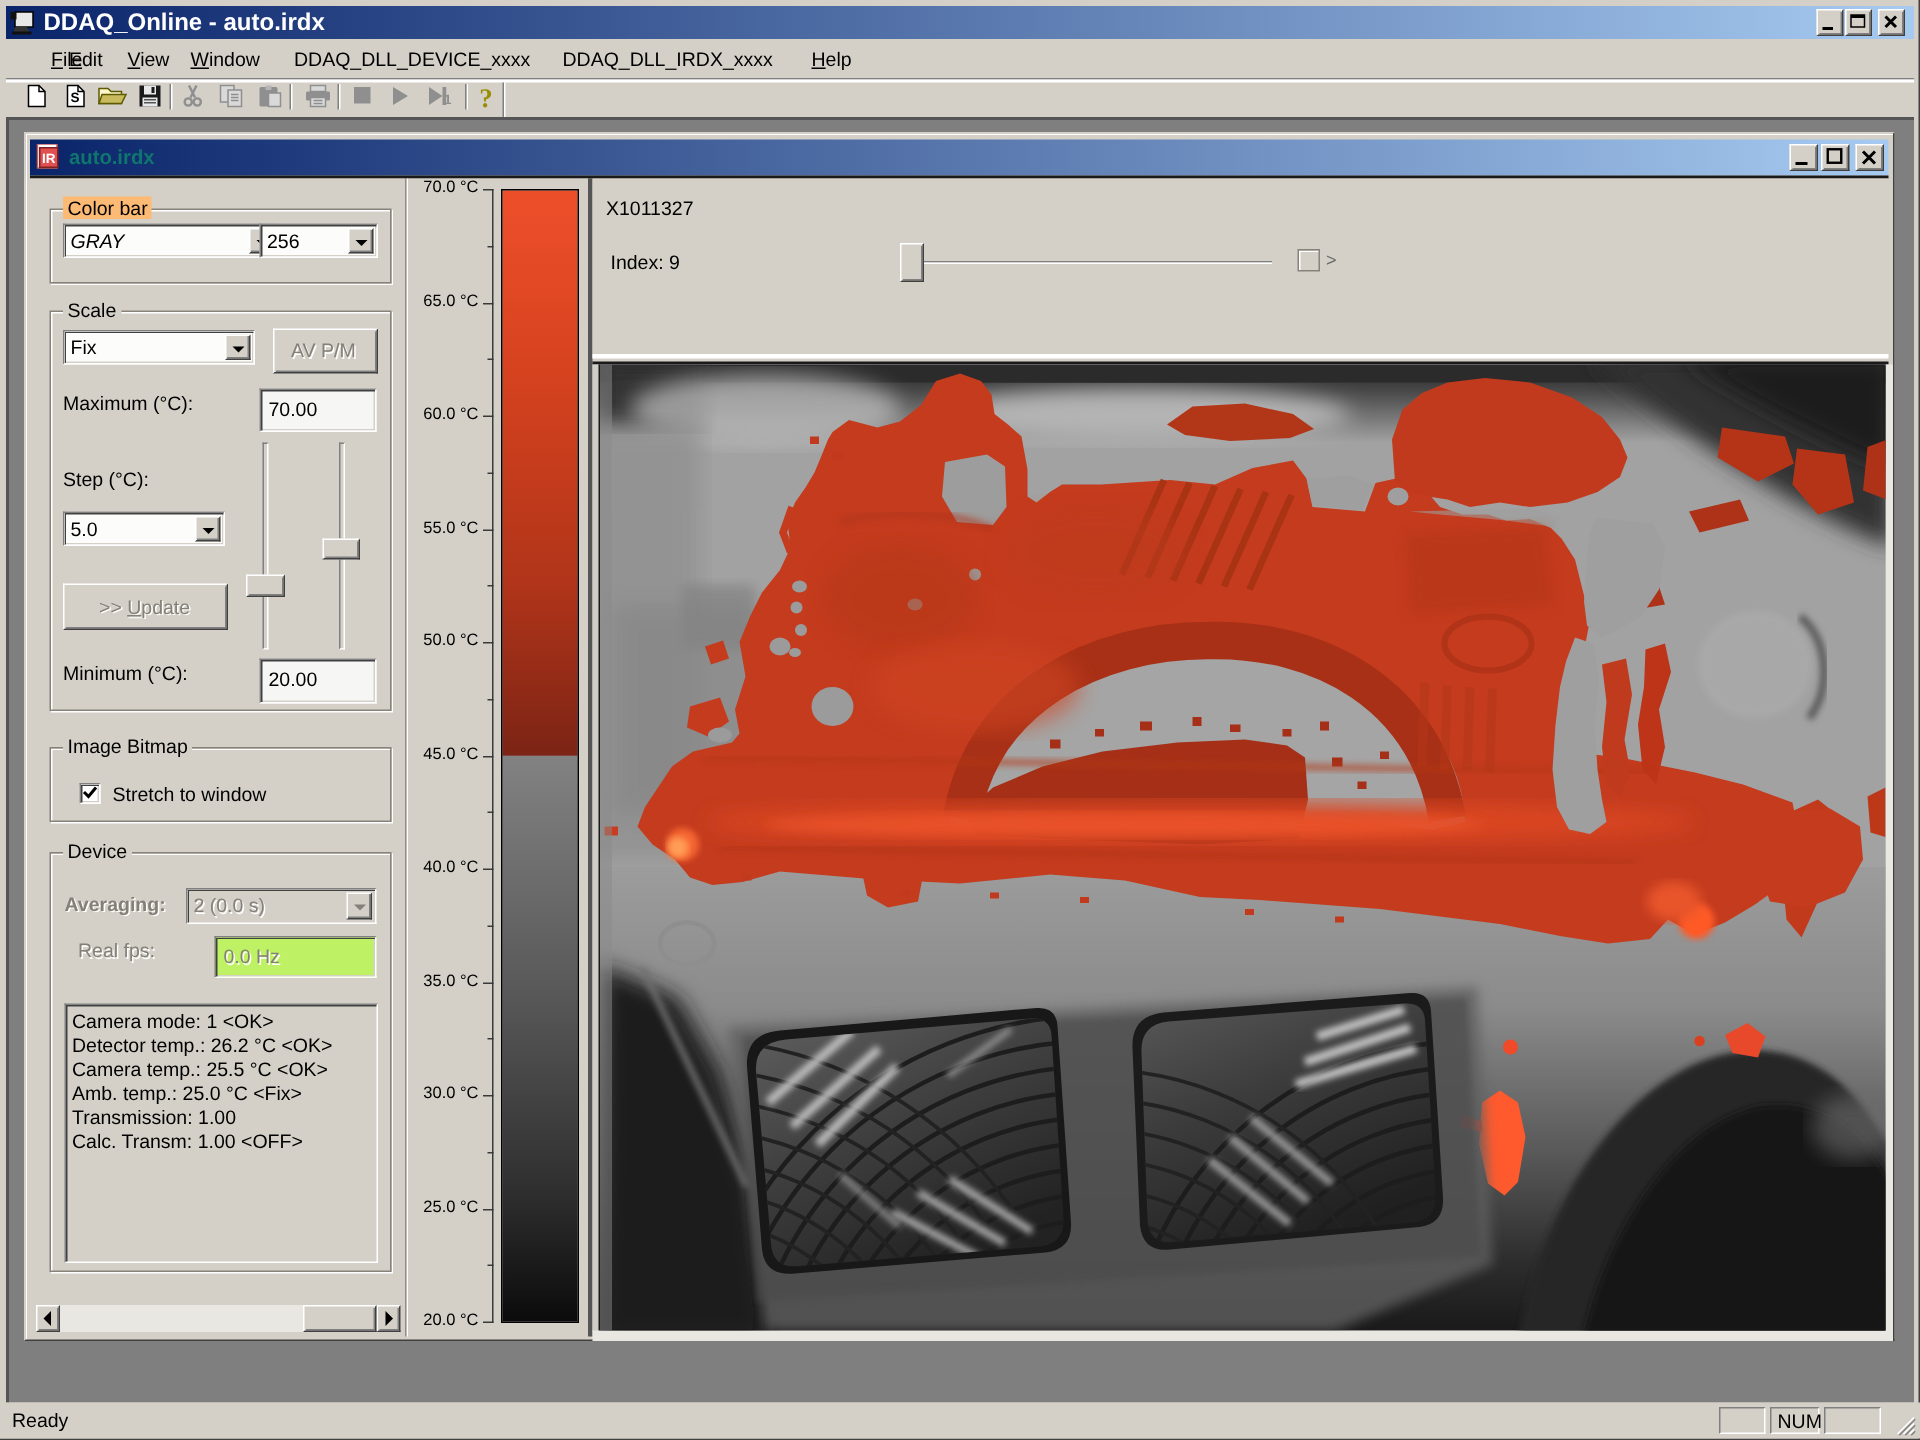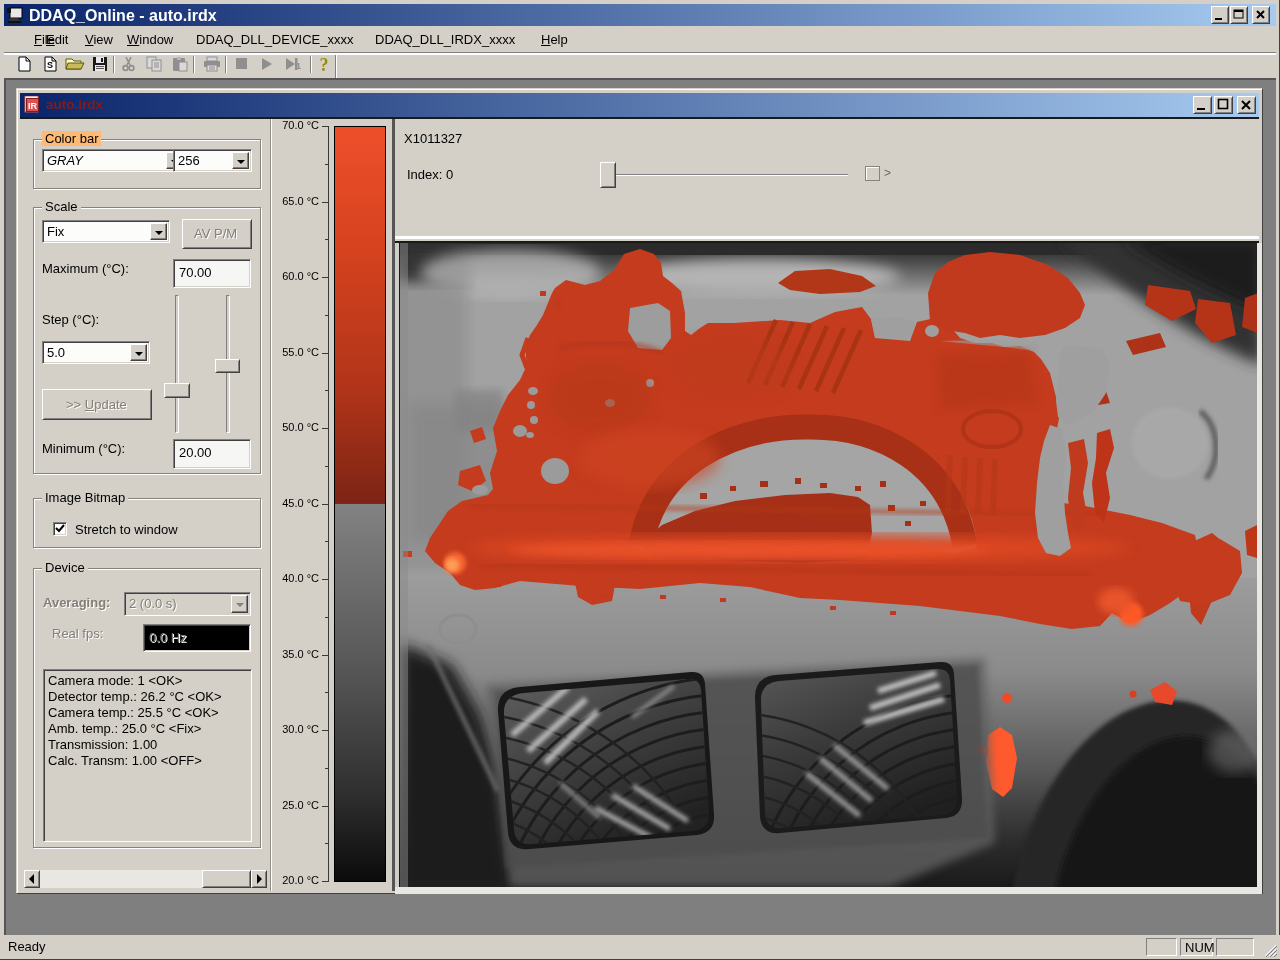--- a/index.html
+++ b/index.html
@@ -122,21 +122,21 @@
 <div class="abs" style="left:4px;top:78px;width:1272px;height:857px;background:#7f7f7f;border-top:2px solid #555;border-left:2px solid #555;"></div>
 
 <div class="abs" style="left:16px;top:88px;width:1247px;height:806px;background:#d4d0c8;border:1px solid;border-color:#d4d0c8 #404040 #404040 #d4d0c8;box-shadow:inset 1px 1px 0 #fff;"></div>
 
 <div class="abs" style="left:20px;top:93px;width:1239px;height:24px;background:linear-gradient(to right,#0a246a,#a6caf0);"></div>
 <svg class="abs" style="left:24px;top:96px" width="17" height="18" viewBox="0 0 17 18">
   <rect x="1" y="0" width="13" height="16" fill="#fff" stroke="#c06060"></rect>
   <rect x="2.5" y="2.5" width="12" height="13" fill="#e05050" stroke="#802020"></rect>
   <text x="8.5" y="12.5" font-size="9" font-weight="bold" fill="#fff" text-anchor="middle" font-family="Liberation Sans">IR</text>
 </svg>
-<div class="abs" style="left:46px;top:97px;color:#7f1d1d;font-weight:bold;font-size:13.5px;">auto.irdx</div>
+<div class="abs" style="left:46px;top:97px;color:#0f766e;font-weight:bold;font-size:13.5px;">auto.irdx</div>
 <div class="abs raised" style="left:1193px;top:96px;width:19px;height:18px;"><svg width="17" height="16">
       <rect x="3" y="11" width="8" height="2" fill="#000"></rect>
     </svg></div>
 <div class="abs raised" style="left:1214px;top:96px;width:19px;height:18px;"><svg width="17" height="16">
       <rect x="3.5" y="2.5" width="9" height="9" fill="none" stroke="#000" stroke-width="1.6"></rect>
     </svg></div>
 <div class="abs raised" style="left:1237px;top:96px;width:19px;height:18px;"><svg width="17" height="16">
       <path d="M4 4 L12 12 M12 4 L4 12" stroke="#000" stroke-width="2"></path>
     </svg></div>
 
@@ -196,21 +196,21 @@
 <div class="abs" style="left:75px;top:522px;">Stretch to window</div>
 
 <div class="abs group" style="left:33px;top:568px;width:228px;height:280px;"></div>
 <div class="abs" style="left:42px;top:560px;background:#d4d0c8;padding:0 3px;">Device</div>
 <div class="abs gray" style="left:43px;top:595px;font-weight:bold;">Averaging:</div>
 <div class="abs sunken" style="left:124px;top:592px;width:127px;height:24px;background:#d4d0c8;">
     <span class="ctext gray">2 (0.0 s)</span>
     <span class="combo-arrow dis"></span>
   </div>
 <div class="abs gray" style="left:52px;top:626px;">Real fps:</div>
-<div class="abs sunken" style="left:143px;top:624px;width:108px;height:28px;background:#000000;">
+<div class="abs sunken" style="left:143px;top:624px;width:108px;height:28px;background:#bef264;">
     <span class="gray" style="position:absolute;left:5px;top:5px;">0.0 Hz</span>
   </div>
 <div class="abs sunken" style="left:43px;top:669px;width:209px;height:173px;background:#d4d0c8;">
 <div style="position:absolute;left:4px;top:3px;line-height:16px;white-space:pre;">Camera mode: 1 &lt;OK&gt;
 Detector temp.: 26.2 °C &lt;OK&gt;
 Camera temp.: 25.5 °C &lt;OK&gt;
 Amb. temp.: 25.0 °C &lt;Fix&gt;
 Transmission: 1.00
 Calc. Transm: 1.00 &lt;OFF&gt;</div>
 </div>
@@ -261,21 +261,21 @@
     <div class="abs" style="left: 281px; top: 874px; width: 38px; text-align: right; font-size: 11px;">20.0 °C</div>
     <div class="abs" style="left: 322px; top: 881px; width: 7px; height: 1px; background: rgb(58, 58, 58);"></div>
     <div class="abs" style="left: 328px; top: 126px; width: 1px; height: 756px; background: rgb(58, 58, 58);"></div>
   </div>
 
 <div class="abs" style="left:334px;top:126px;width:52px;height:756px;border:1px solid #000;background:linear-gradient(to bottom,#ee4f2b 0%,#d8431f 15%,#b03419 35%,#7c2415 49.93%,#828282 50%,#727272 58%,#565656 72%,#303030 88%,#0b0b0b 100%);"></div>
 
 <div class="abs" style="left:392px;top:119px;width:3px;height:772px;background:#555;"></div>
 <div class="abs face" style="left:395px;top:119px;width:864px;height:120px;"></div>
 <div class="abs" style="left:404px;top:131px;">X1011327</div>
-<div class="abs" style="left:407px;top:167px;">Index: 0</div>
+<div class="abs" style="left:407px;top:167px;">Index: 9</div>
 <div class="abs" style="left:602px;top:174px;width:246px;height:2px;border-top:1px solid #808080;border-bottom:1px solid #fff;"></div>
 <div class="abs raised" style="left:600px;top:162px;width:16px;height:26px;"></div>
 <div class="abs" style="left:865px;top:166px;width:15px;height:15px;background:#d4d0c8;border:1px solid #87837b;box-shadow:inset 1px 1px 0 #fff;"></div>
 <div class="abs" style="left:884px;top:166px;color:#6a6a6a;font-size:12px;">&gt;</div>
 
 <div class="abs" style="left:395px;top:236px;width:864px;height:3px;background:#fff;"></div>
 
 <div class="abs" style="left:395px;top:241px;width:864px;height:2px;background:#1a1a1a;"></div>
 <div class="abs" style="left:395px;top:243px;width:4px;height:645px;background:#cfcdc7;"></div>
 <div class="abs" style="left:399px;top:243px;width:1px;height:645px;background:#1a1a1a;"></div>

